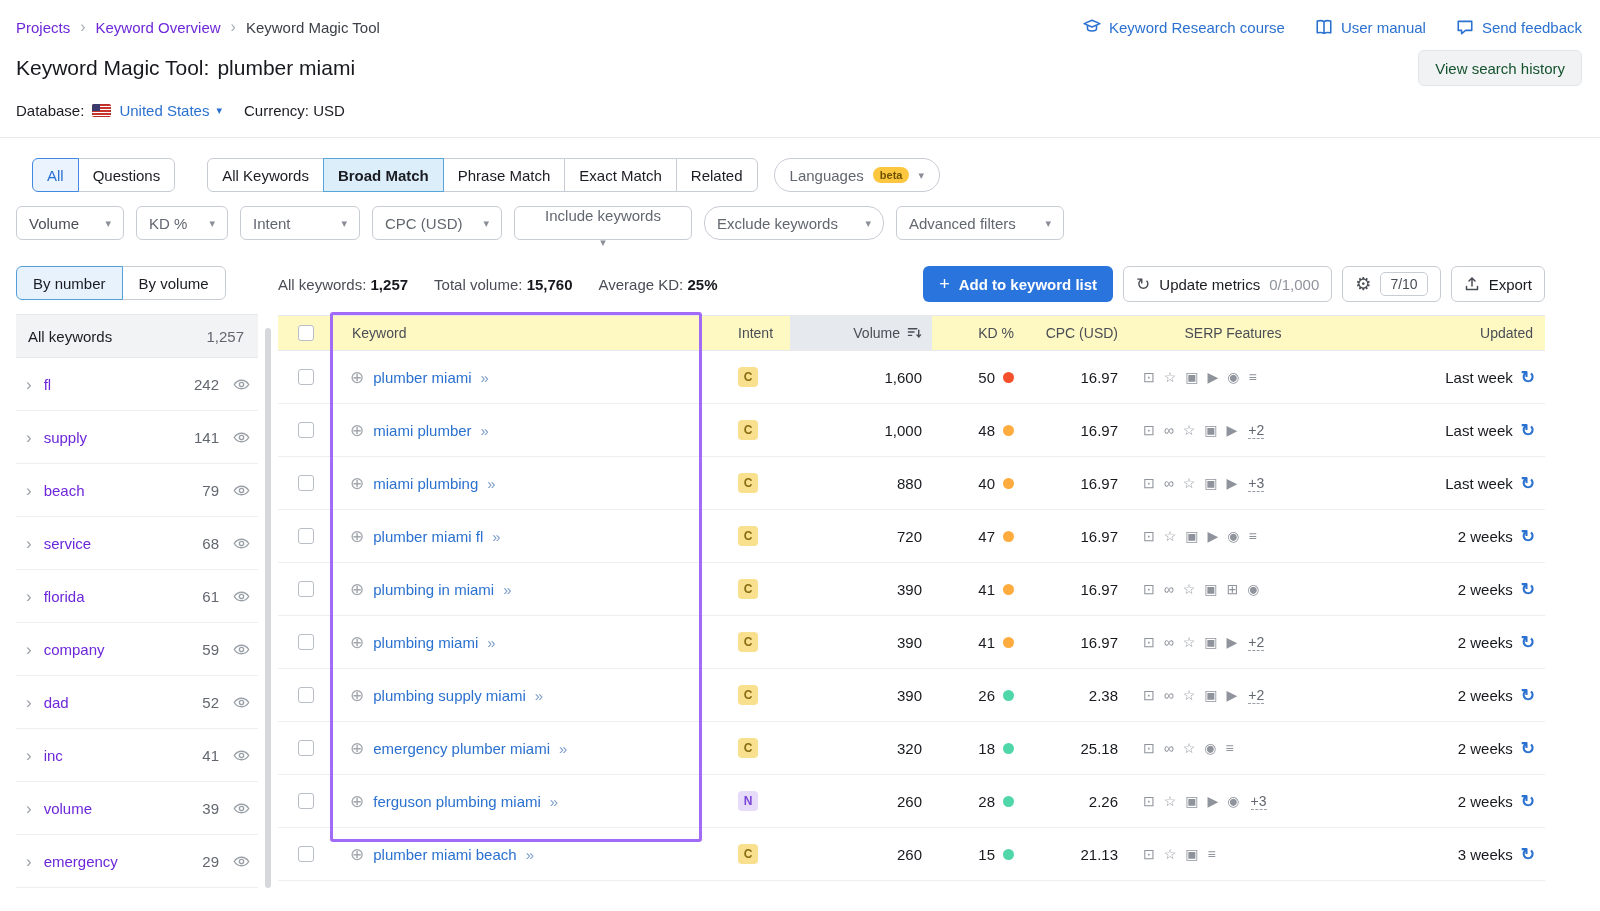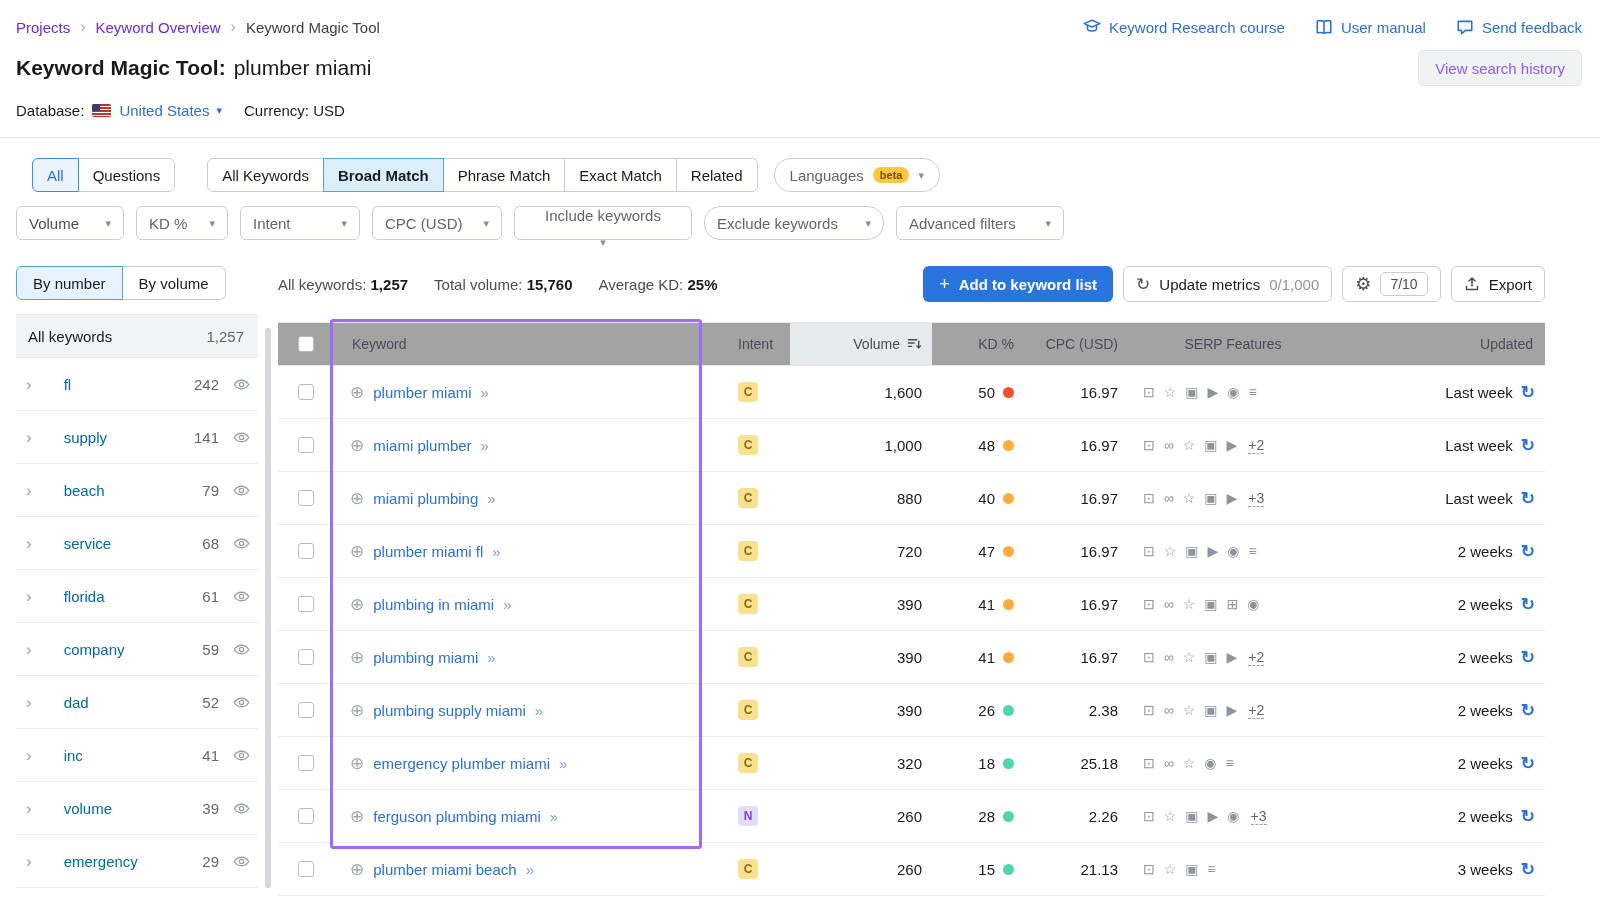--- a/index.html
+++ b/index.html
@@ -15,23 +15,23 @@
   .bc-item{color:#6d28d9;}
   .bc-item.last{color:#3c3f47;}
   .bc-sep{color:#a7abb3;font-size:16px;}
   .top-links{display:flex;gap:30px;align-items:center;}
   .top-link{display:flex;gap:8px;align-items:center;color:#2b71cf;font-size:15px;}
   .top-link svg{flex:none;}
 
   
   .title-row{display:flex;justify-content:space-between;align-items:center;padding:14px 18px 0 16px;}
   h1{font-size:21px;font-weight:400;color:#17191e;}
-  h1 .tprefix{font-weight:700;}
+  h1 .tprefix{font-weight:400;}
   h1 .tquery{margin-left:8px;}
-  .ghost-btn{background:#f1f2f4;border:1px solid #e2e4e8;border-radius:6px;height:36px;padding:0 16px;font-size:15px;color:#8b5cf6;}
+  .ghost-btn{background:#f1f2f4;border:1px solid #e2e4e8;border-radius:6px;height:36px;padding:0 16px;font-size:15px;color:#14532d;}
 
   
   .db-row{display:flex;align-items:center;gap:8px;padding:16px 16px 18px;font-size:15px;}
   .db-label{color:#1a1c22;}
   .flag{position:relative;width:19px;height:13px;border-radius:2px;overflow:hidden;display:inline-block;background:repeating-linear-gradient(to bottom,#c8342c 0 1.5px,#fff 1.5px 3px);box-shadow:inset 0 0 0 1px rgba(0,0,0,.08);}
   .flag .canton{position:absolute;left:0;top:0;width:8px;height:7px;background:#3c3b6e;}
   .db-link{display:flex;align-items:center;gap:7px;color:#2b71cf;}
   .db-link .chev{font-size:11px;color:#2b71cf;}
   .currency{margin-left:14px;color:#1a1c22;}
   .divider{height:1px;background:#e7e9ec;width:100%;}
@@ -62,43 +62,43 @@
   .sidebar{width:242px;flex:none;position:relative;}
   .seg-group{display:flex;margin-bottom:14px;}
   .seg{height:34px;padding:0 16px;border:1px solid #c8ccd3;background:#fff;font-size:15px;color:#1a1c22;}
   .seg:first-child{border-radius:6px 0 0 6px;}
   .seg:last-child{border-radius:0 6px 6px 0;margin-left:-1px;}
   .seg.selected{background:#e7f2fc;border-color:#53a0d8;position:relative;z-index:2;}
   .side-head{display:flex;justify-content:space-between;align-items:center;height:44px;padding:0 14px 0 12px;background:#f2f3f5;font-size:15px;border-top:1px solid #e6e8ec;border-bottom:1px solid #e6e8ec;color:#1a1c22;cursor:pointer;}
   .side-head .cnt{color:#62666f;}
   .side-item{display:flex;align-items:center;height:53px;border-bottom:1px solid #eceef1;padding:0 8px 0 10px;font-size:15px;cursor:pointer;background:#fff;}
   .side-item .chev{color:#9aa0a8;margin-right:12px;font-size:17px;line-height:1;}
-  .si-label{color:#0369a1;margin-left:20px;}
+  .si-label{color:#6d28d9;}
   .si-count{margin-left:auto;color:#62666f;}
   .eye{margin-left:14px;display:flex;cursor:pointer;}
   .scroll-thumb{position:absolute;right:-13px;top:62px;width:6px;height:560px;background:#d6d8dc;border-radius:3px;cursor:grab;}
 
   
   .main{flex:1;min-width:0;}
-  .stats-row{display:flex;align-items:center;height:36px;margin-bottom:20px;}
+  .stats-row{display:flex;align-items:center;height:36px;margin-bottom:13px;}
   .stat{margin-right:26px;font-size:15px;color:#4a4d55;white-space:pre;}
   .stat b{color:#17191e;}
   .toolbar-right{margin-left:auto;display:flex;gap:10px;align-items:center;}
   .primary-btn{display:flex;align-items:center;gap:9px;background:#2a74dd;color:#fff;border:none;border-radius:6px;height:36px;padding:0 16px;font-size:15px;font-weight:700;}
   .primary-btn .plus{font-size:18px;font-weight:400;line-height:1;}
   .outline-btn{display:flex;align-items:center;gap:9px;background:#fff;border:1px solid #c8ccd3;border-radius:6px;height:36px;padding:0 12px;font-size:15px;color:#1a1c22;}
   .quota{color:#8f939c;}
   .refresh-glyph{color:#4a4d55;font-size:17px;line-height:1;}
   .gear-glyph{color:#4a4d55;font-size:18px;line-height:1;}
   .mini-pill{border:1px solid #c8ccd3;border-radius:5px;padding:3px 9px;font-size:14px;color:#4a4d55;}
 
   
   .table-card{position:relative;}
   .thead,.trow{display:grid;grid-template-columns:56px 368px 88px 142px 94px 100px 214px 1fr;align-items:center;}
-  .thead{height:44px;background:#a3a3a3;border-top:1px solid #e6e8ec;border-bottom:1px solid #e6e8ec;font-size:14px;color:#4a4d55;}
+  .thead{height:36px;background:#fef9c3;border-top:1px solid #e6e8ec;border-bottom:1px solid #e6e8ec;font-size:14px;color:#4a4d55;}
   .thead>div{height:100%;display:flex;align-items:center;cursor:pointer;}
   .h-check{justify-content:center;}
   .h-kw{padding-left:18px;}
   .h-intent{padding-left:36px;}
   .th-vol{background:#e6e9ed;justify-content:flex-end;gap:7px;padding-right:10px;}
   .h-kd{justify-content:flex-end;padding-right:12px;}
   .h-cpc{justify-content:flex-end;padding-right:8px;}
   .h-serp{justify-content:center;}
   .h-upd{justify-content:flex-end;padding-right:12px;}
   .trow{height:53px;border-bottom:1px solid #eceef1;font-size:15px;background:#fff;}

